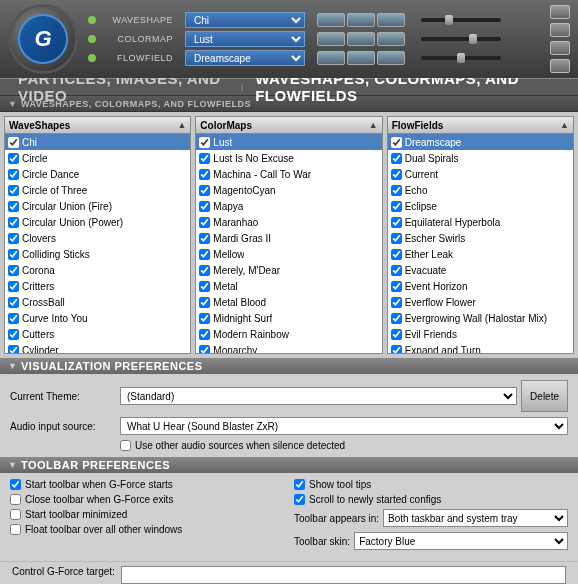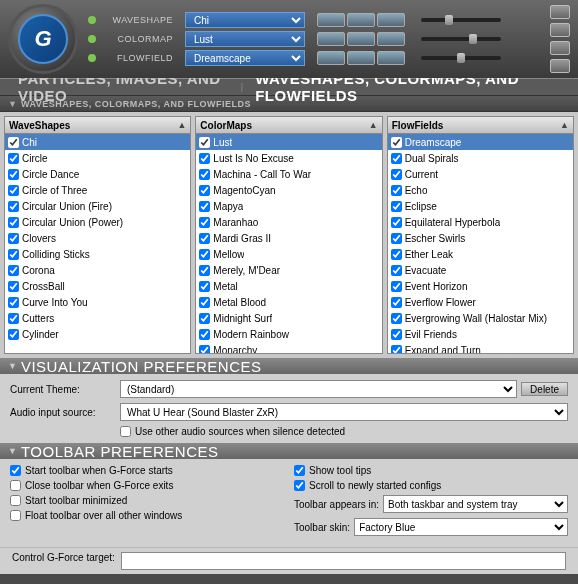--- a/index.html
+++ b/index.html
@@ -289,22 +289,22 @@
     }
 
     .section-header-arrow {
       color: #ccc;
       font-size: 9px;
       margin-right: 4px;
     }
 
     .section-header-title {
       color: #fff;
-      font-size: 15px;
-      font-weight: normal;
+      font-size: 11px;
+      font-weight: bold;
       text-transform: uppercase;
       letter-spacing: 0.5px;
     }
 
     .prefs-content {
       background: #d0d0d0;
       padding: 6px 10px;
     }
 
     .pref-row {
@@ -327,21 +327,21 @@
       height: 18px;
       padding: 1px 2px;
       flex: 1;
       cursor: pointer;
     }
 
     .pref-btn {
       background: linear-gradient(to bottom, #e0e0e0, #b0b0b0);
       border: 1px solid #888;
       font-size: 10px;
-      height: 14px;
+      height: 32px;
       padding: 0 8px;
       margin-left: 4px;
       cursor: pointer;
       color: #000;
     }
 
     .pref-checkbox-row {
       display: flex;
       align-items: flex-end;
       padding-left: 110px;
@@ -580,20 +580,24 @@
         <div class="list-item">
           <input type="checkbox" class="item-checkbox" checked="" style="">
           <span class="item-label">Colliding Sticks</span>
         </div>
         <div class="list-item">
           <input type="checkbox" class="item-checkbox" checked="" style="">
           <span class="item-label">Corona</span>
         </div>
         <div class="list-item">
           <input type="checkbox" class="item-checkbox" checked="" style="">
+          <span class="item-label">Critters</span>
+        </div>
+        <div class="list-item">
+          <input type="checkbox" class="item-checkbox" checked="" style="">
           <span class="item-label">CrossBall</span>
         </div>
         <div class="list-item">
           <input type="checkbox" class="item-checkbox" checked="" style="">
           <span class="item-label">Curve Into You</span>
         </div>
         <div class="list-item">
           <input type="checkbox" class="item-checkbox" checked="" style="">
           <span class="item-label">Cutters</span>
         </div>

